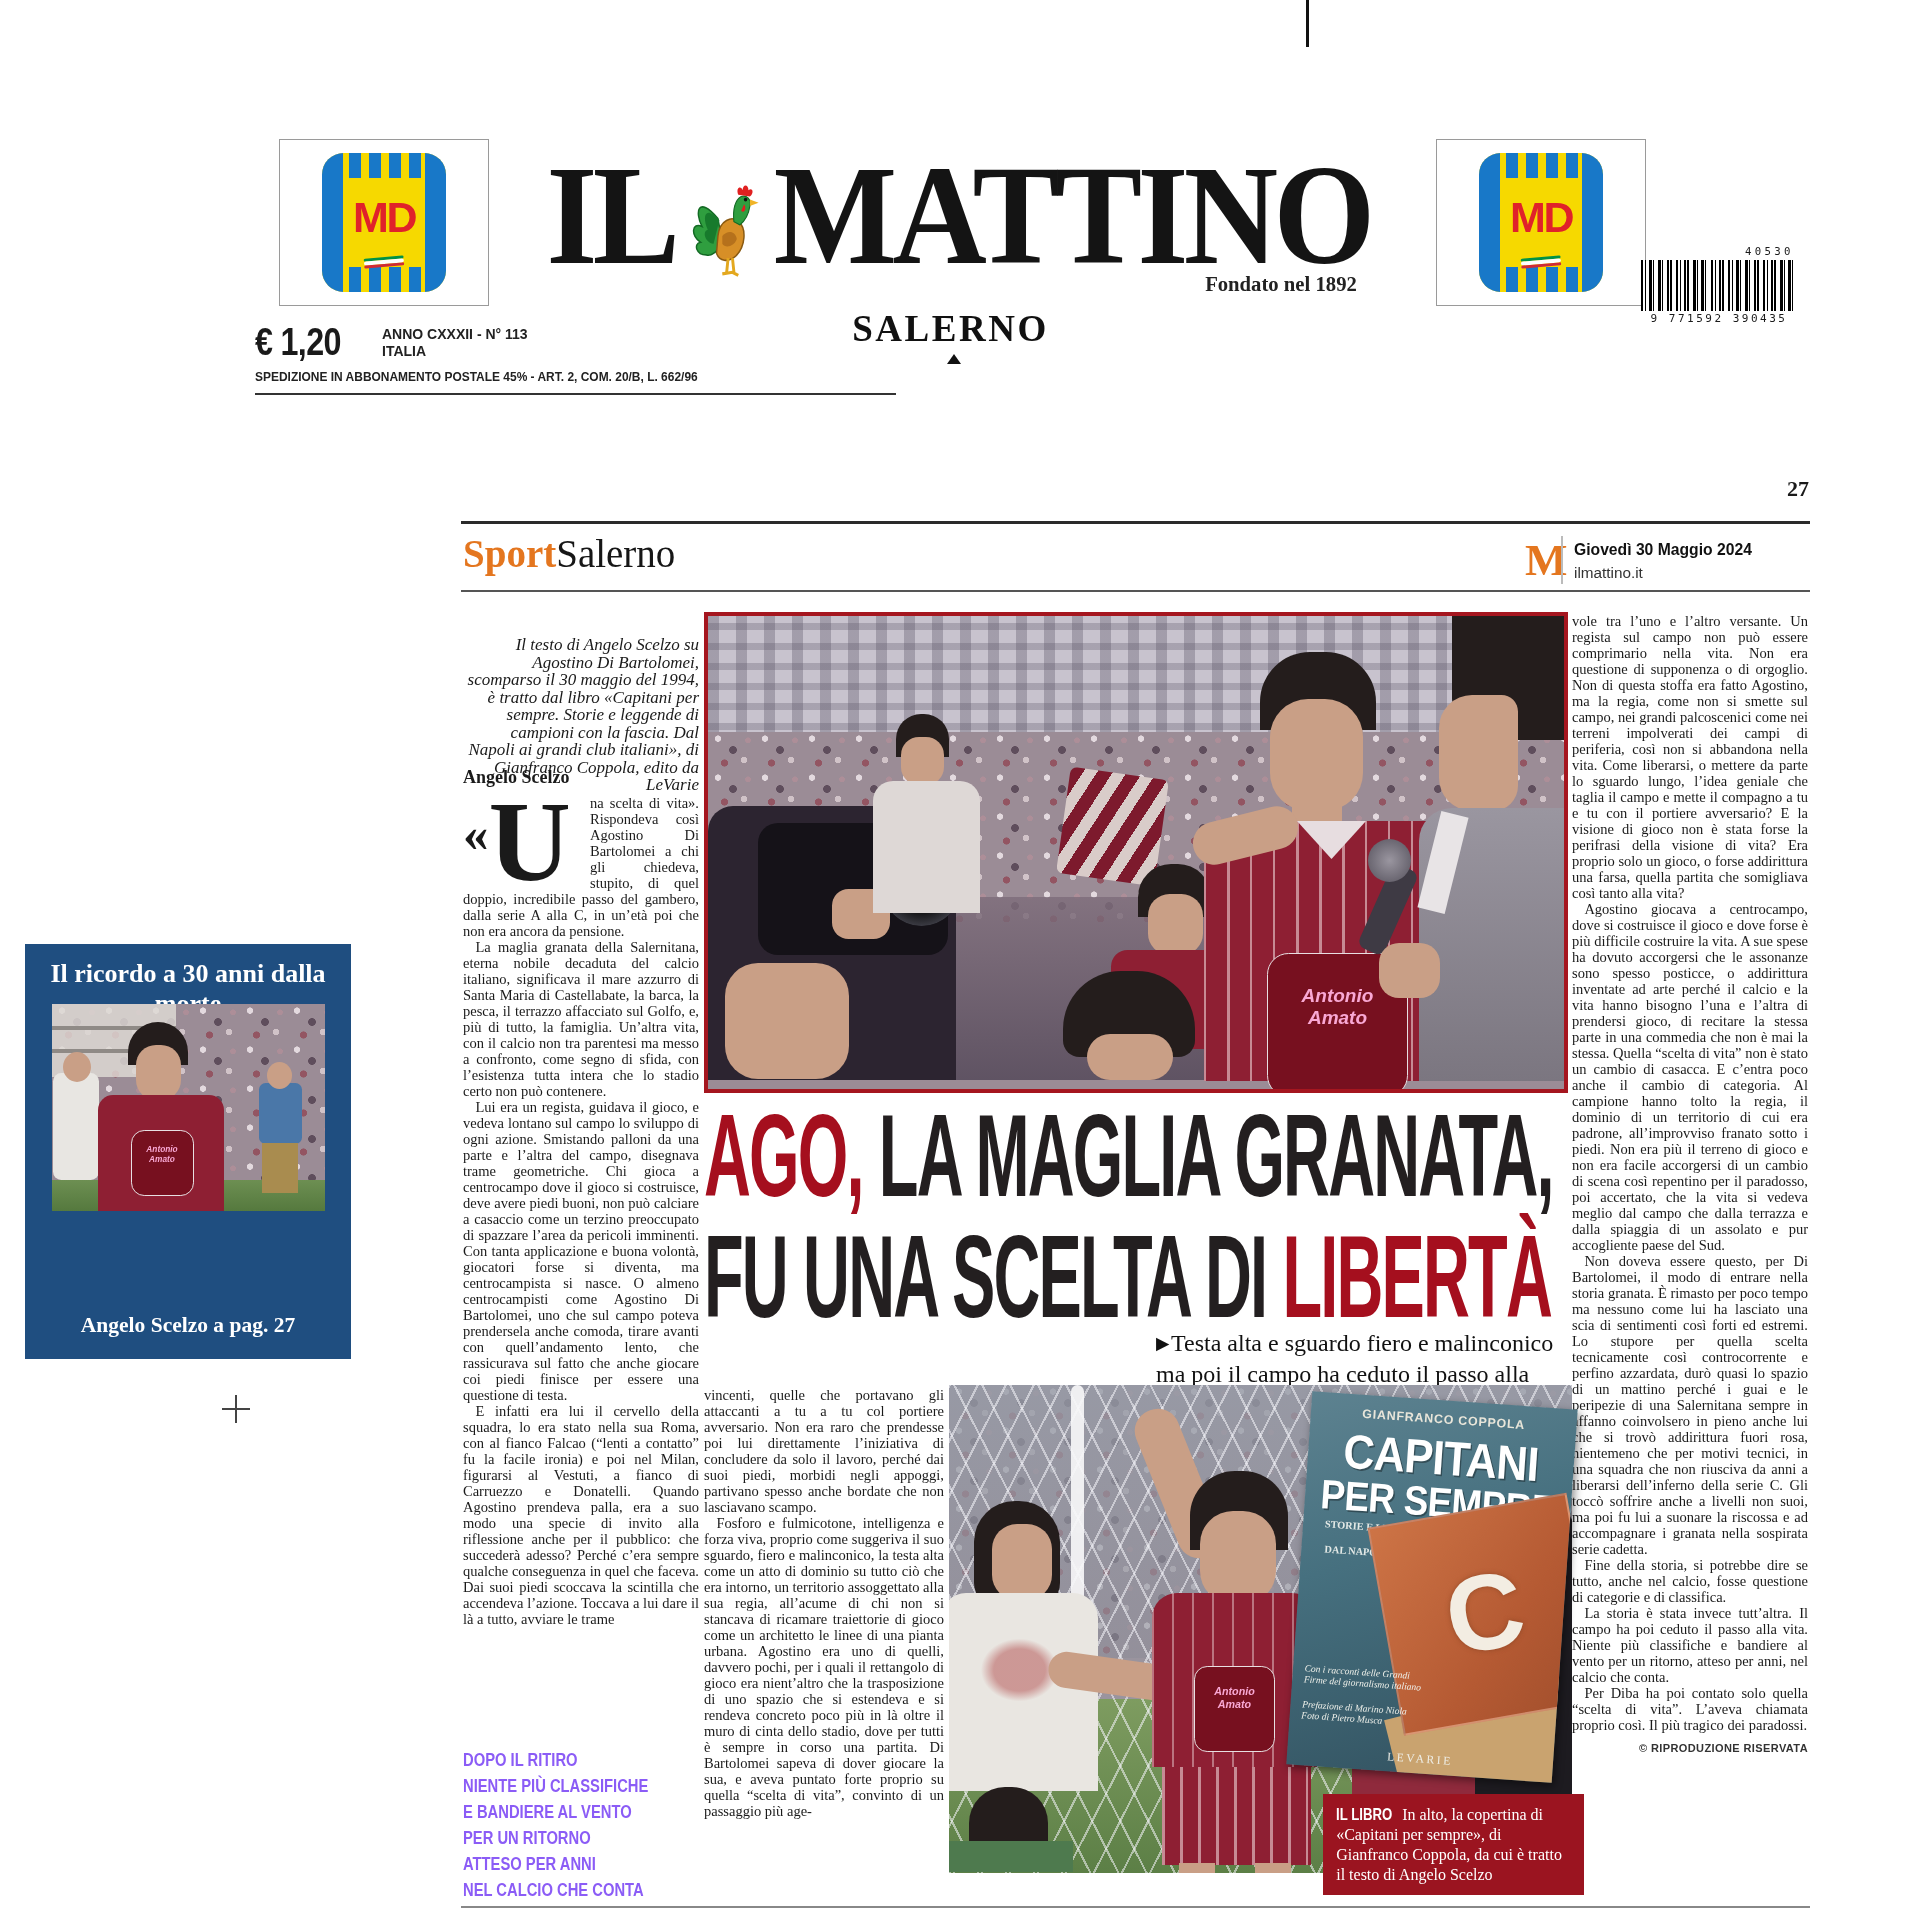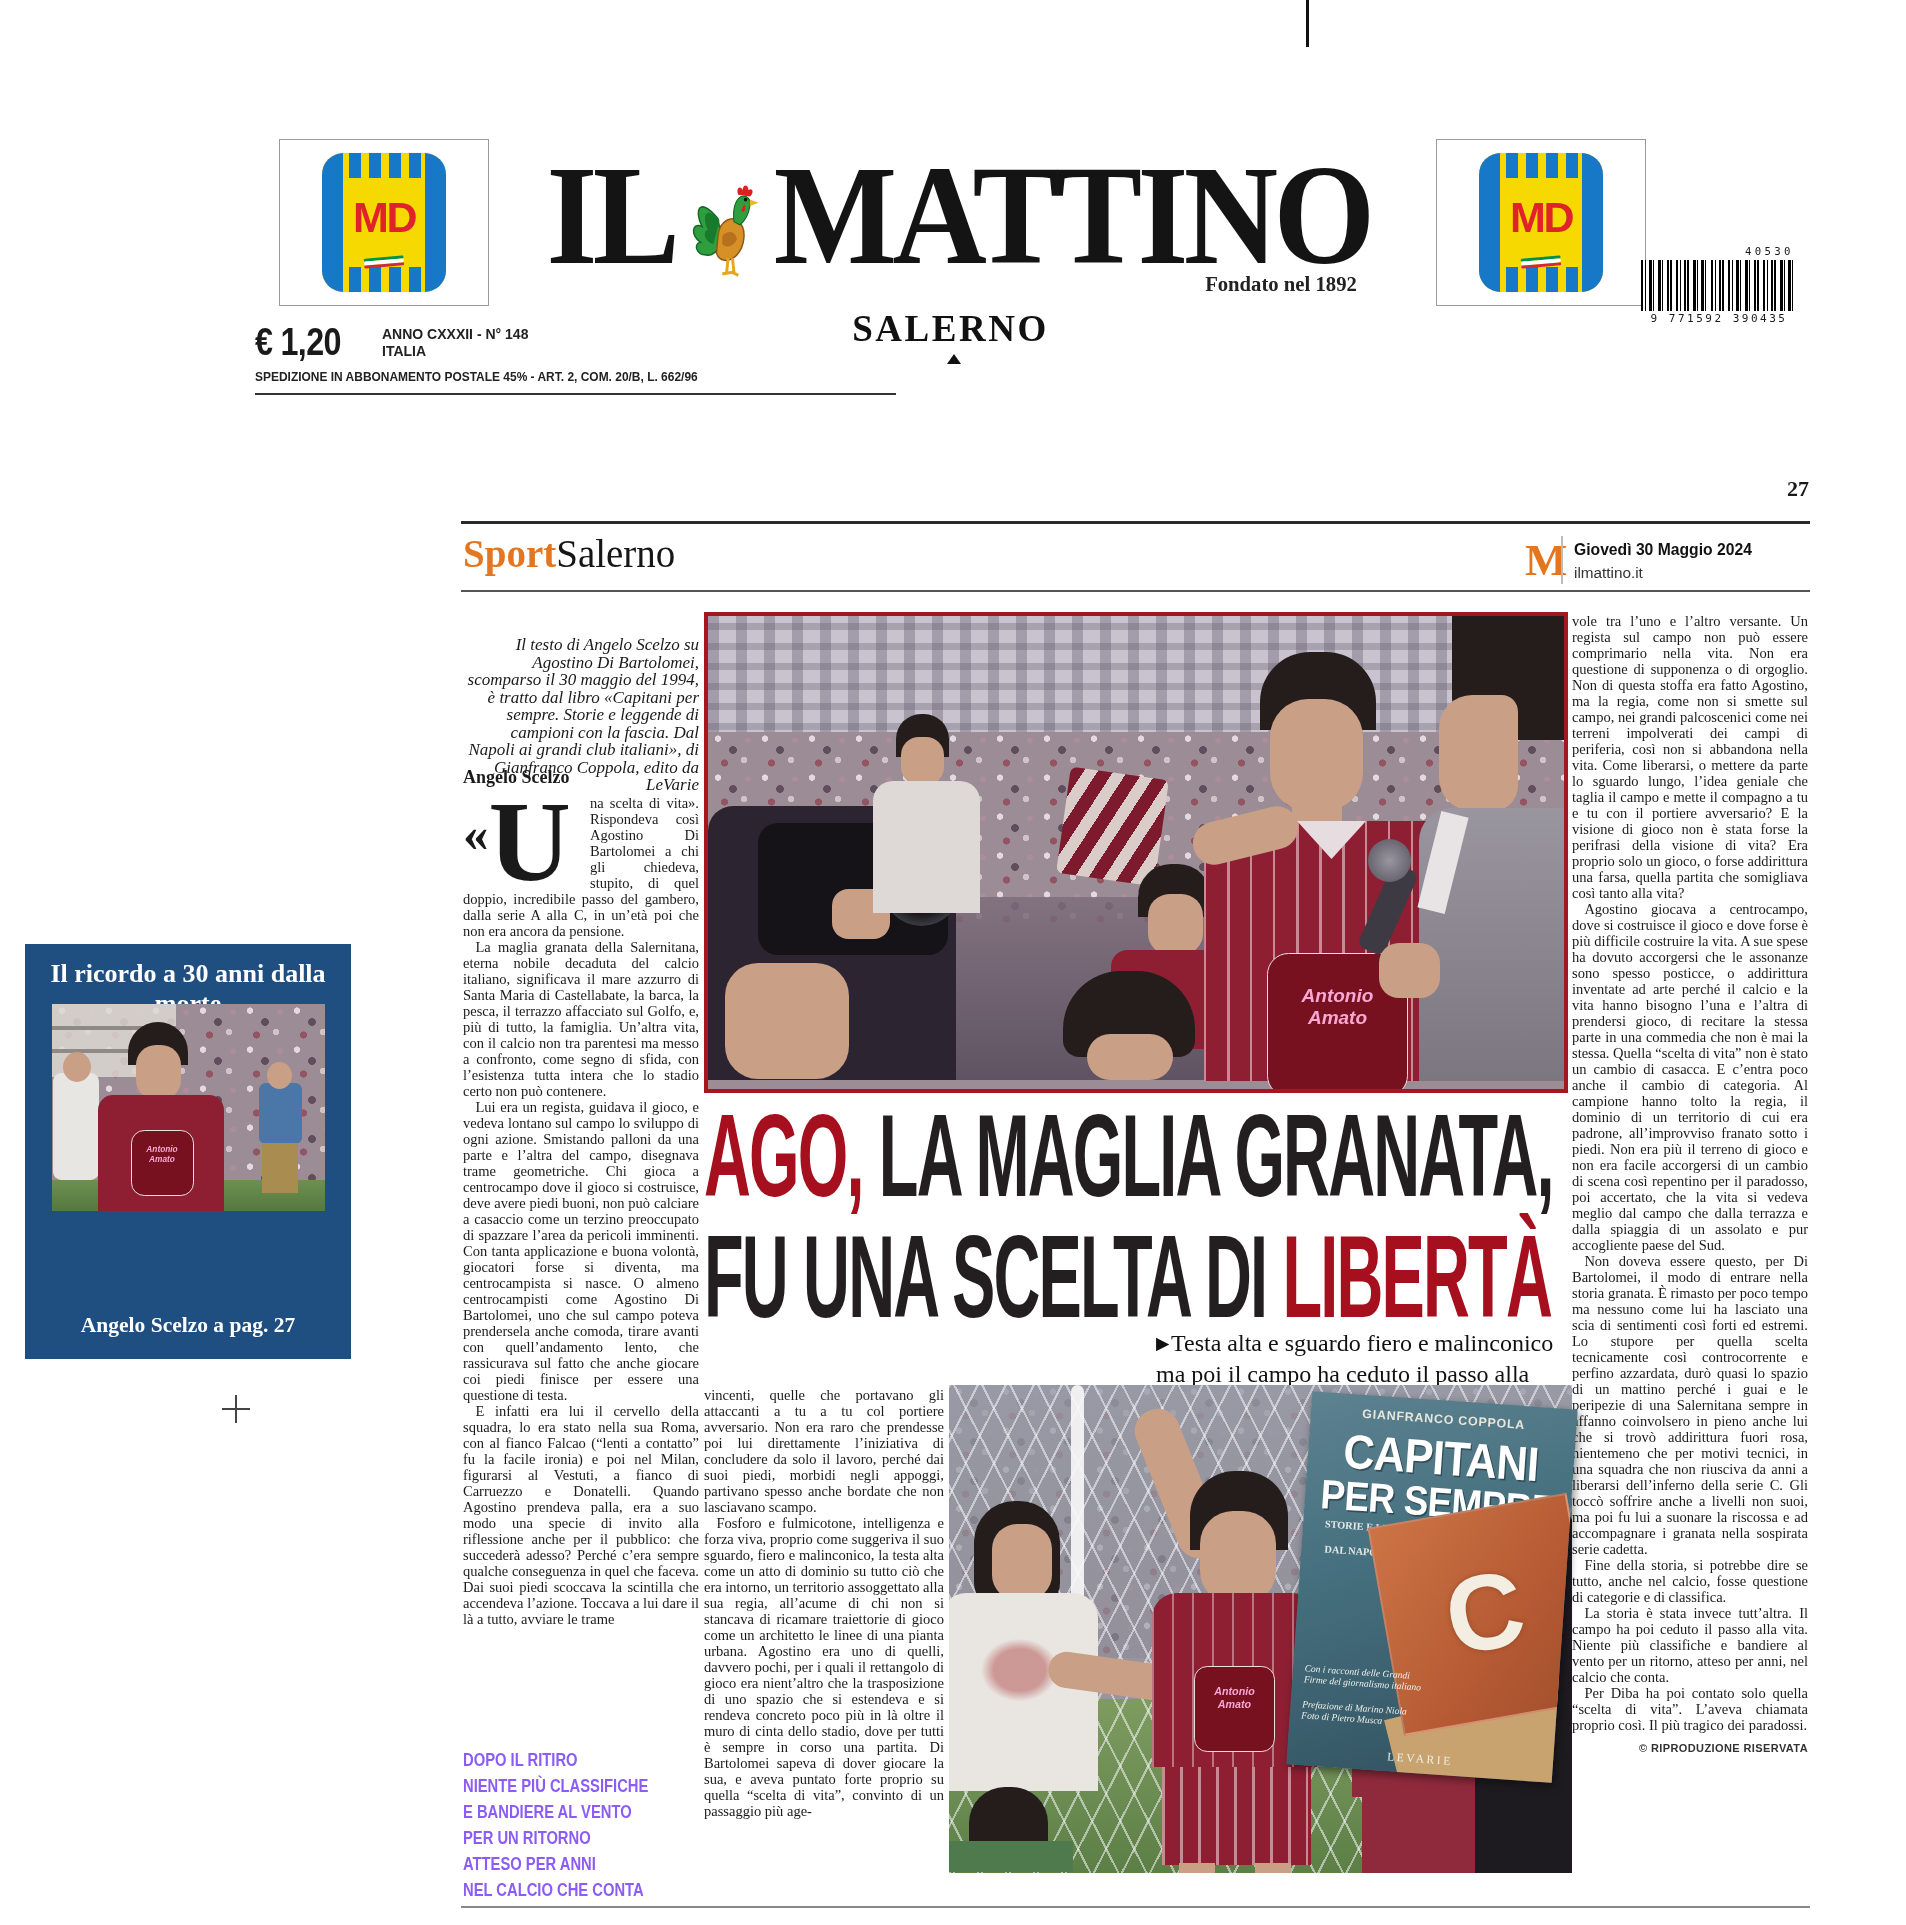--- a/index.html
+++ b/index.html
@@ -184,21 +184,21 @@
     <span style="width:11.6px;"></span>
     <span class="mast-word">MATTINO</span>
   </div>
 
   <div class="abs fondato">Fondato nel 1892</div>
   <div class="abs salerno">SALERNO</div>
   <div class="abs caret"></div>
 
   <div class="abs price sans"><span class="cond" style="transform:scaleX(.85);">€ 1,20</span></div>
   <div class="abs anno sans">
-    <div>ANNO CXXXII - N° 148</div>
+    <div>ANNO CXXXII - N° 113</div>
     <div>ITALIA</div>
   </div>
   <div class="abs sped sans"><span class="cond" style="transform:scaleX(.88);">SPEDIZIONE IN ABBONAMENTO POSTALE 45% - ART. 2, COM. 20/B, L. 662/96</span></div>
   <div class="abs price-rule"></div>
 
   <div class="abs md-frame" style="left:1436px;top:139px;">
     <div class="md-logo">
       <div class="md-side" style="left:0;"></div>
         <div class="md-side" style="right:0;"></div>
       <div class="md-tooth" style="left:27px;top:0;"></div>
@@ -419,17 +419,20 @@
       <div class="cv-c">C</div>
     </div>
     <div class="cv-notes">Con i racconti delle Grandi Firme del giornalismo italiano</div>
     <div class="cv-pref">
       <div>Prefazione di Marino Niola</div>
       <div>Foto di Pietro Musca</div>
     </div>
     <div class="cv-pub">LEVARIE</div>
   </div>
 
+  <div class="abs caption">
+    <span class="cap-label">IL LIBRO</span><span> In alto, la copertina di «Capitani per sempre», di Gianfranco Coppola, da cui è tratto il testo di Angelo Scelzo</span>
+  </div>
 
   <div class="abs botrule"></div>
 
 </div>
 
 
 </body></html>

